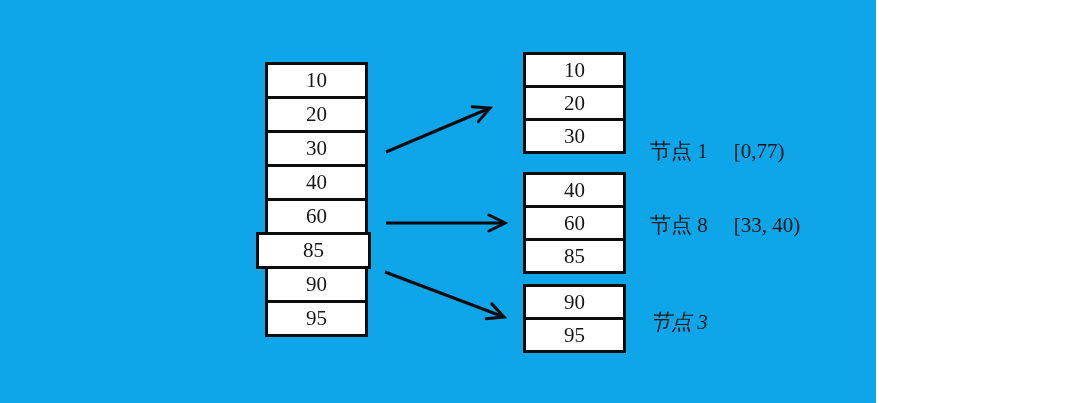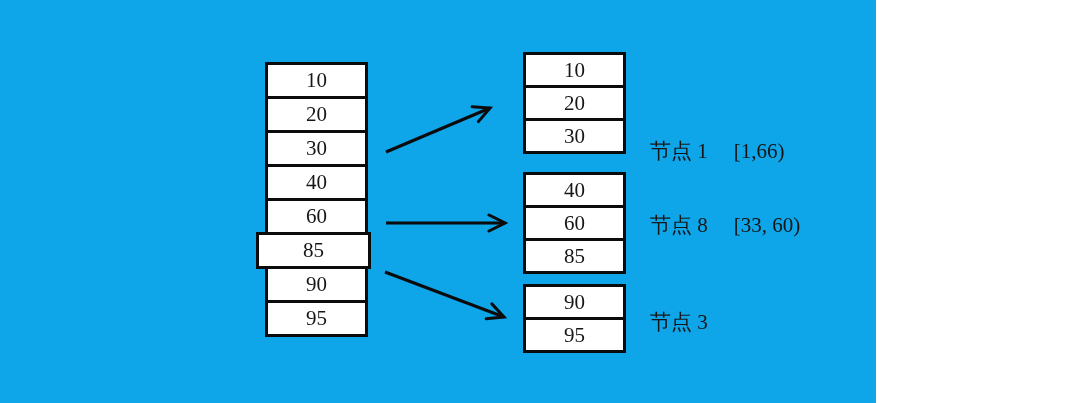--- a/index.html
+++ b/index.html
@@ -96,23 +96,23 @@
     <div class="cell">85</div>
   </div>
 
   <div class="col node-col" style="left:523px; top:284px;">
     <div class="cell">90</div>
     <div class="cell">95</div>
   </div>
 
   <div class="node-label" style="top:103px;margin-top:48px;">
     <span>节点 1</span>
-    <span>[1,66)</span>
+    <span>[0,77)</span>
   </div>
   <div class="node-label" style="top:225px;">
     <span>节点 8</span>
-    <span>[33, 60)</span>
+    <span>[33, 40)</span>
   </div>
-  <div class="node-label" style="top:322px;">
+  <div class="node-label" style="top:322px;font-style:italic;">
     <span>节点 3</span>
   </div>
 
 </div>
 
 </body></html>

